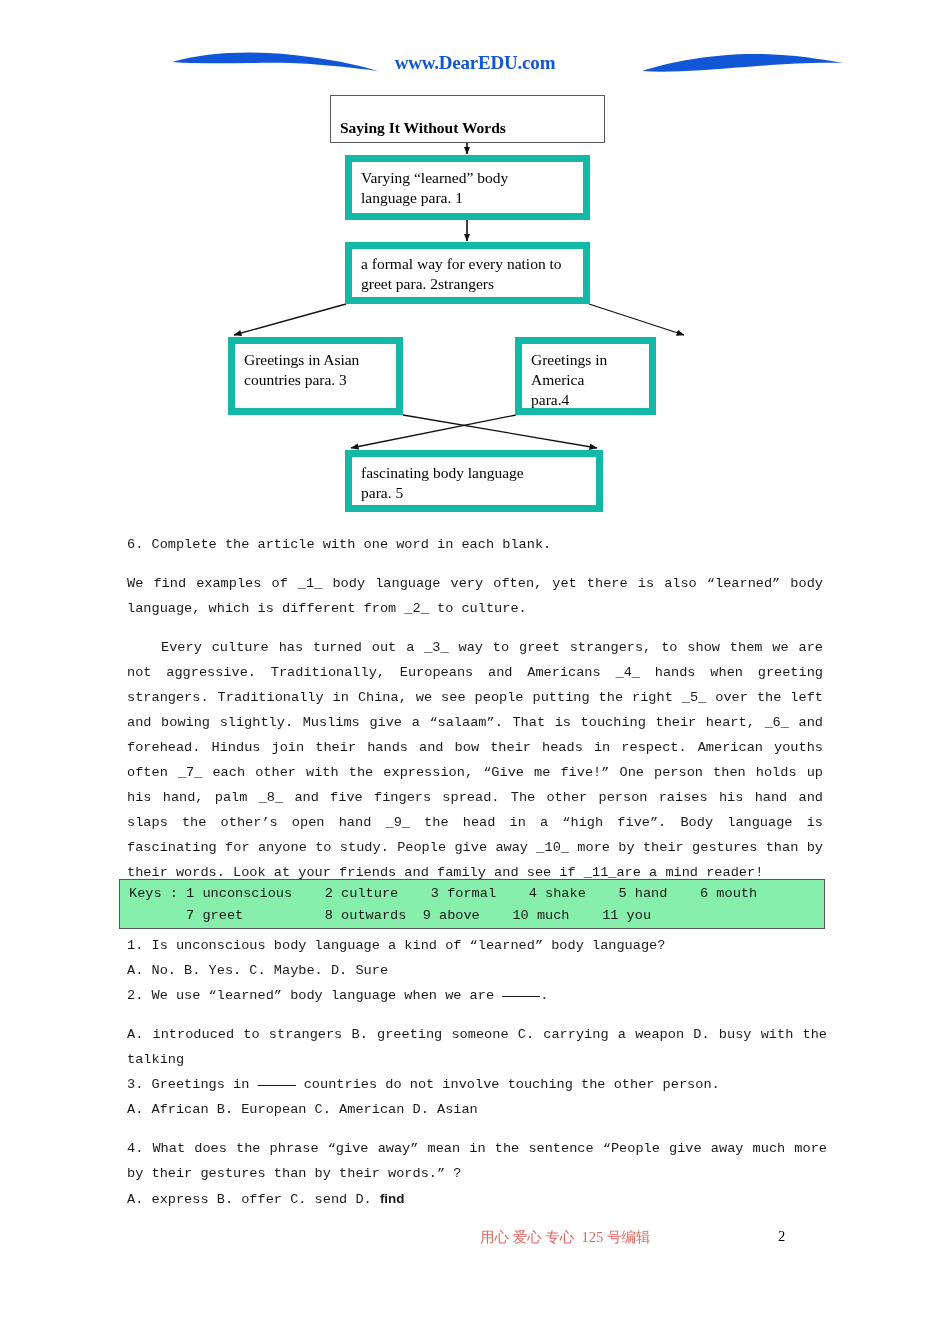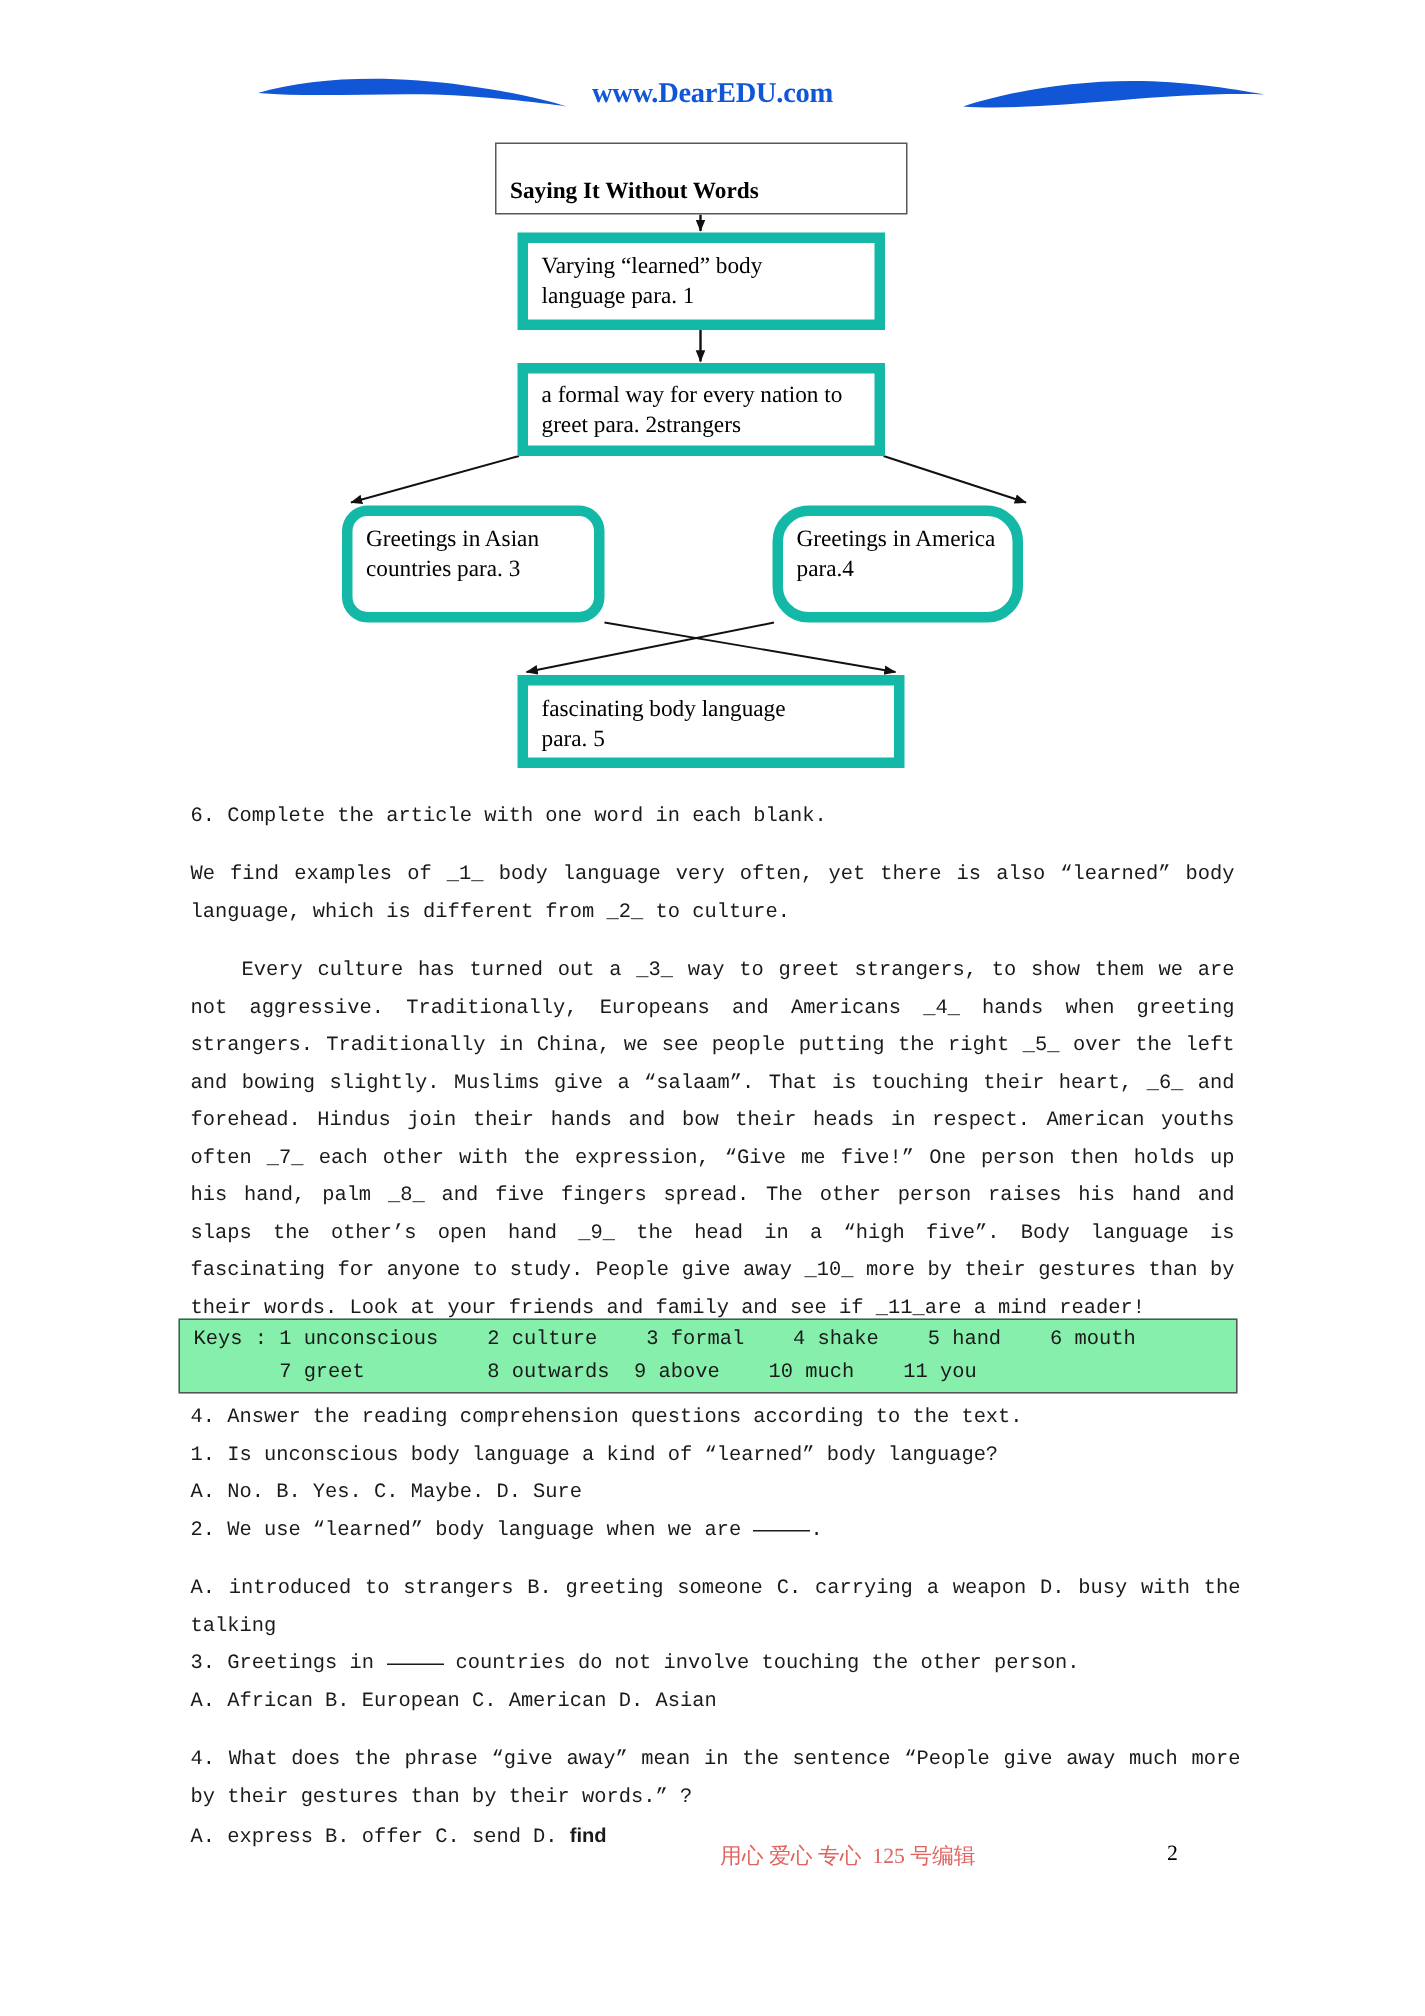--- a/index.html
+++ b/index.html
@@ -86,31 +86,31 @@
   #box-2 {
     left: 345px; top: 152px;
     width: 245px; height: 62px;
   }
   #box-2 .fc-inner {
     padding-top: 5px;
     line-height: 1.3;
   }
   #box-3 {
     left: 228px; top: 247px;
-    width: 175px; height: 78px; border-radius: 17px;
+    width: 175px; height: 78px;
   }
   #box-3 .fc-inner {
     padding-top: 6px;
     text-align: justify;
     text-align-last: left;
     line-height: 1.3;
   }
   #box-4 {
     left: 515px; top: 247px;
-    width: 167px; height: 78px; border-radius: 24px;
+    width: 141px; height: 78px;
   }
   #box-4 .fc-inner {
     padding-top: 6px;
     line-height: 1.3;
   }
   #box-5 {
     left: 345px; top: 360px;
     width: 258px; height: 62px;
   }
   #box-5 .fc-inner {
@@ -283,21 +283,20 @@
 </div>
 
 <div id="keys-box">
   <div class="keys-inner">
     <div class="mono keys-row">Keys : 1 unconscious    2 culture    3 formal    4 shake    5 hand    6 mouth</div>
     <div class="mono keys-row">       7 greet          8 outwards  9 above    10 much    11 you</div>
   </div>
 </div>
 
 <div id="questions">
-  <div class="mono q-line">4. Answer the reading comprehension questions according to the text.</div>
 
   <div class="mono q-line">1. Is unconscious body language a kind of “learned” body language?</div>
   <div class="mono q-line">A. No.   B. Yes.   C. Maybe.   D. Sure</div>
 
   <div class="mono q-line"><span>2. We use “learned” body language when we are </span><span class="blank-u"></span><span>.</span></div>
   <div class="mono q-line just">A. introduced to strangers   B. greeting someone   C. carrying a weapon  D. busy with the talking</div>
 
   <div class="mono q-line"><span>3. Greetings in </span><span class="blank-u"></span><span> countries do not involve touching the other person.</span></div>
   <div class="mono q-line">A. African     B. European     C. American     D. Asian</div>
 

